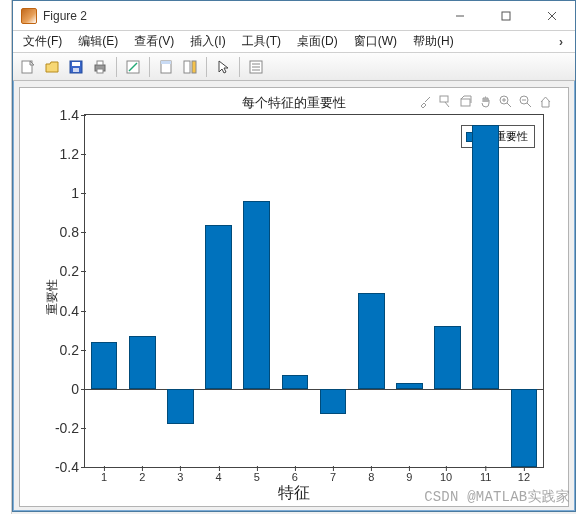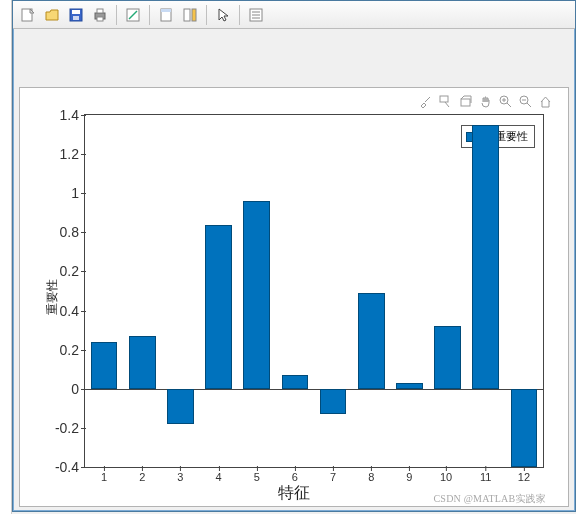--- a/index.html
+++ b/index.html
@@ -189,35 +189,68 @@
     align-items: center;
     gap: 5px;
   }
   .legend .sw {
     width: 24px; height: 10px;
     background: #0072bd;
     border: 1px solid #004b7a;
   }
   .watermark {
     position: absolute;
-    right: 30px; bottom: 8px;
+    right: 6px; bottom: 8px;
     color: rgba(120,120,120,0.65);
-    font-size: 10px;
-    font-family: Liberation Serif, serif;
+    font-size: 14px;
+    font-family: Liberation Mono, monospace;
     letter-spacing: 0.2px;
   }
 </style>
 </head>
 <body>
 
 <div class="left-strip"></div>
 
 <div class="figwin">
 
-
+  <div class="titlebar">
+    <div class="mlicon"></div>
+    <div class="title">Figure 2</div>
+    <div class="winbtns">
+      <div class="wb">
+        <svg viewBox="0 0 10 10">
+            <line x1="1" y1="5" x2="9" y2="5" stroke="#555" stroke-width="1"></line>
+          </svg>
+      </div>
+      <div class="wb">
+        <svg viewBox="0 0 10 10">
+            <rect x="1" y="1" width="8" height="8" fill="none" stroke="#555" stroke-width="1"></rect>
+          </svg>
+      </div>
+      <div class="wb">
+        <svg viewBox="0 0 10 10">
+            <line x1="1" y1="1" x2="9" y2="9" stroke="#555" stroke-width="1"></line>
+            <line x1="9" y1="1" x2="1" y2="9" stroke="#555" stroke-width="1"></line>
+          </svg>
+      </div>
+    </div>
+  </div>
+
+  <div class="menubar">
+    <div class="mi">文件(F)</div>
+    <div class="mi">编辑(E)</div>
+    <div class="mi">查看(V)</div>
+    <div class="mi">插入(I)</div>
+    <div class="mi">工具(T)</div>
+    <div class="mi">桌面(D)</div>
+    <div class="mi">窗口(W)</div>
+    <div class="mi">帮助(H)</div>
+    <div class="prompt">›</div>
+  </div>
 
   <div class="toolbar">
     <div class="tb">
       <svg width="16" height="16">
           <rect x="2" y="2" width="10" height="12" fill="#fff" stroke="#888"></rect>
           <path d="M10 2 L14 6 L10 6 Z" fill="#ddd" stroke="#888"></path>
         </svg>
     </div>
     <div class="tb">
       <svg width="16" height="16">
@@ -270,20 +303,21 @@
           <rect x="2" y="2" width="12" height="12" fill="#fff" stroke="#888"></rect>
           <line x1="4" y1="5" x2="12" y2="5" stroke="#888"></line>
           <line x1="4" y1="8" x2="12" y2="8" stroke="#888"></line>
           <line x1="4" y1="11" x2="12" y2="11" stroke="#888"></line>
         </svg>
     </div>
   </div>
 
   <div class="figframe">
 
+    <div class="charttitle">每个特征的重要性</div>
 
     <div class="axes-toolbar">
       <div class="at">
           <svg width="13" height="13">
             <path d="M2 11 L5 8 L7 10 L4 13 Z M6 7 L11 2" stroke="#999" fill="none"></path>
           </svg>
         </div>
       <div class="at">
           <svg width="13" height="13">
             <rect x="1" y="1" width="8" height="6" fill="none" stroke="#999"></rect>

